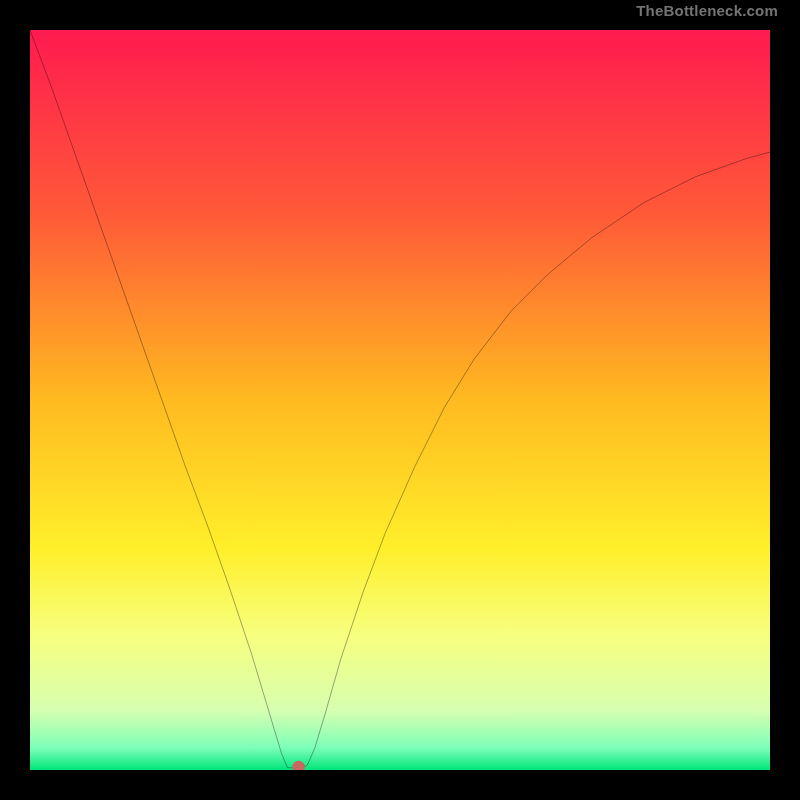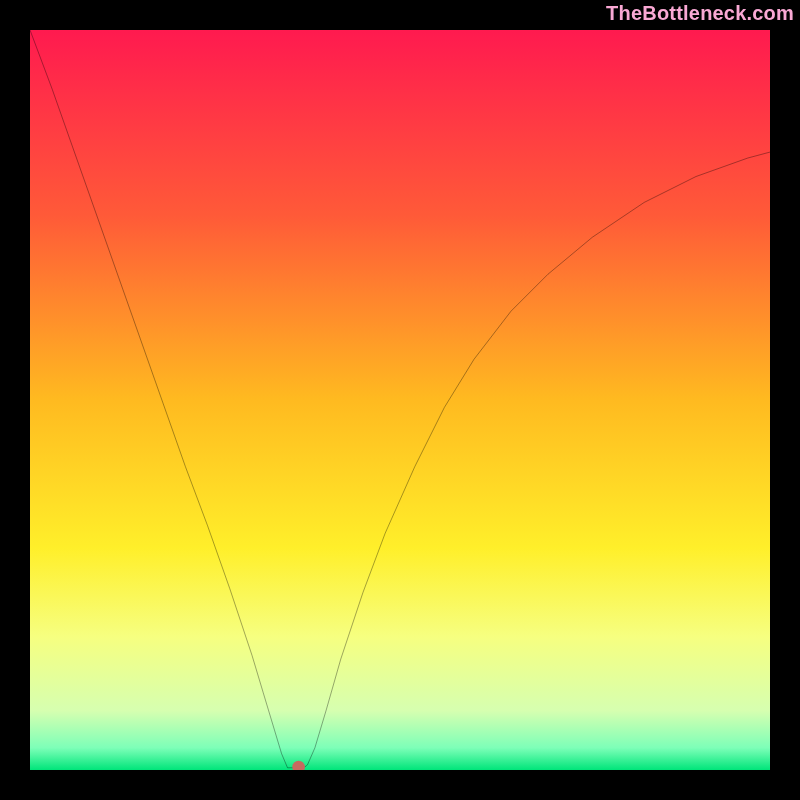--- a/index.html
+++ b/index.html
@@ -13,23 +13,23 @@
   }
   .frame {
     position: relative;
     width: 800px;
     height: 800px;
     background: #000;
   }
   .watermark {
     position: absolute;
     top: 2px;
-    right: 6px;
-    color: #f9a8d4;
-    font-size: 20px;
+    right: 22px;
+    color: #737373;
+    font-size: 15px;
     font-weight: 600;
     letter-spacing: 0.2px;
     z-index: 5;
   }
   svg.plot {
     position: absolute;
     left: 30px;
     top: 30px;
     width: 740px;
     height: 740px;

